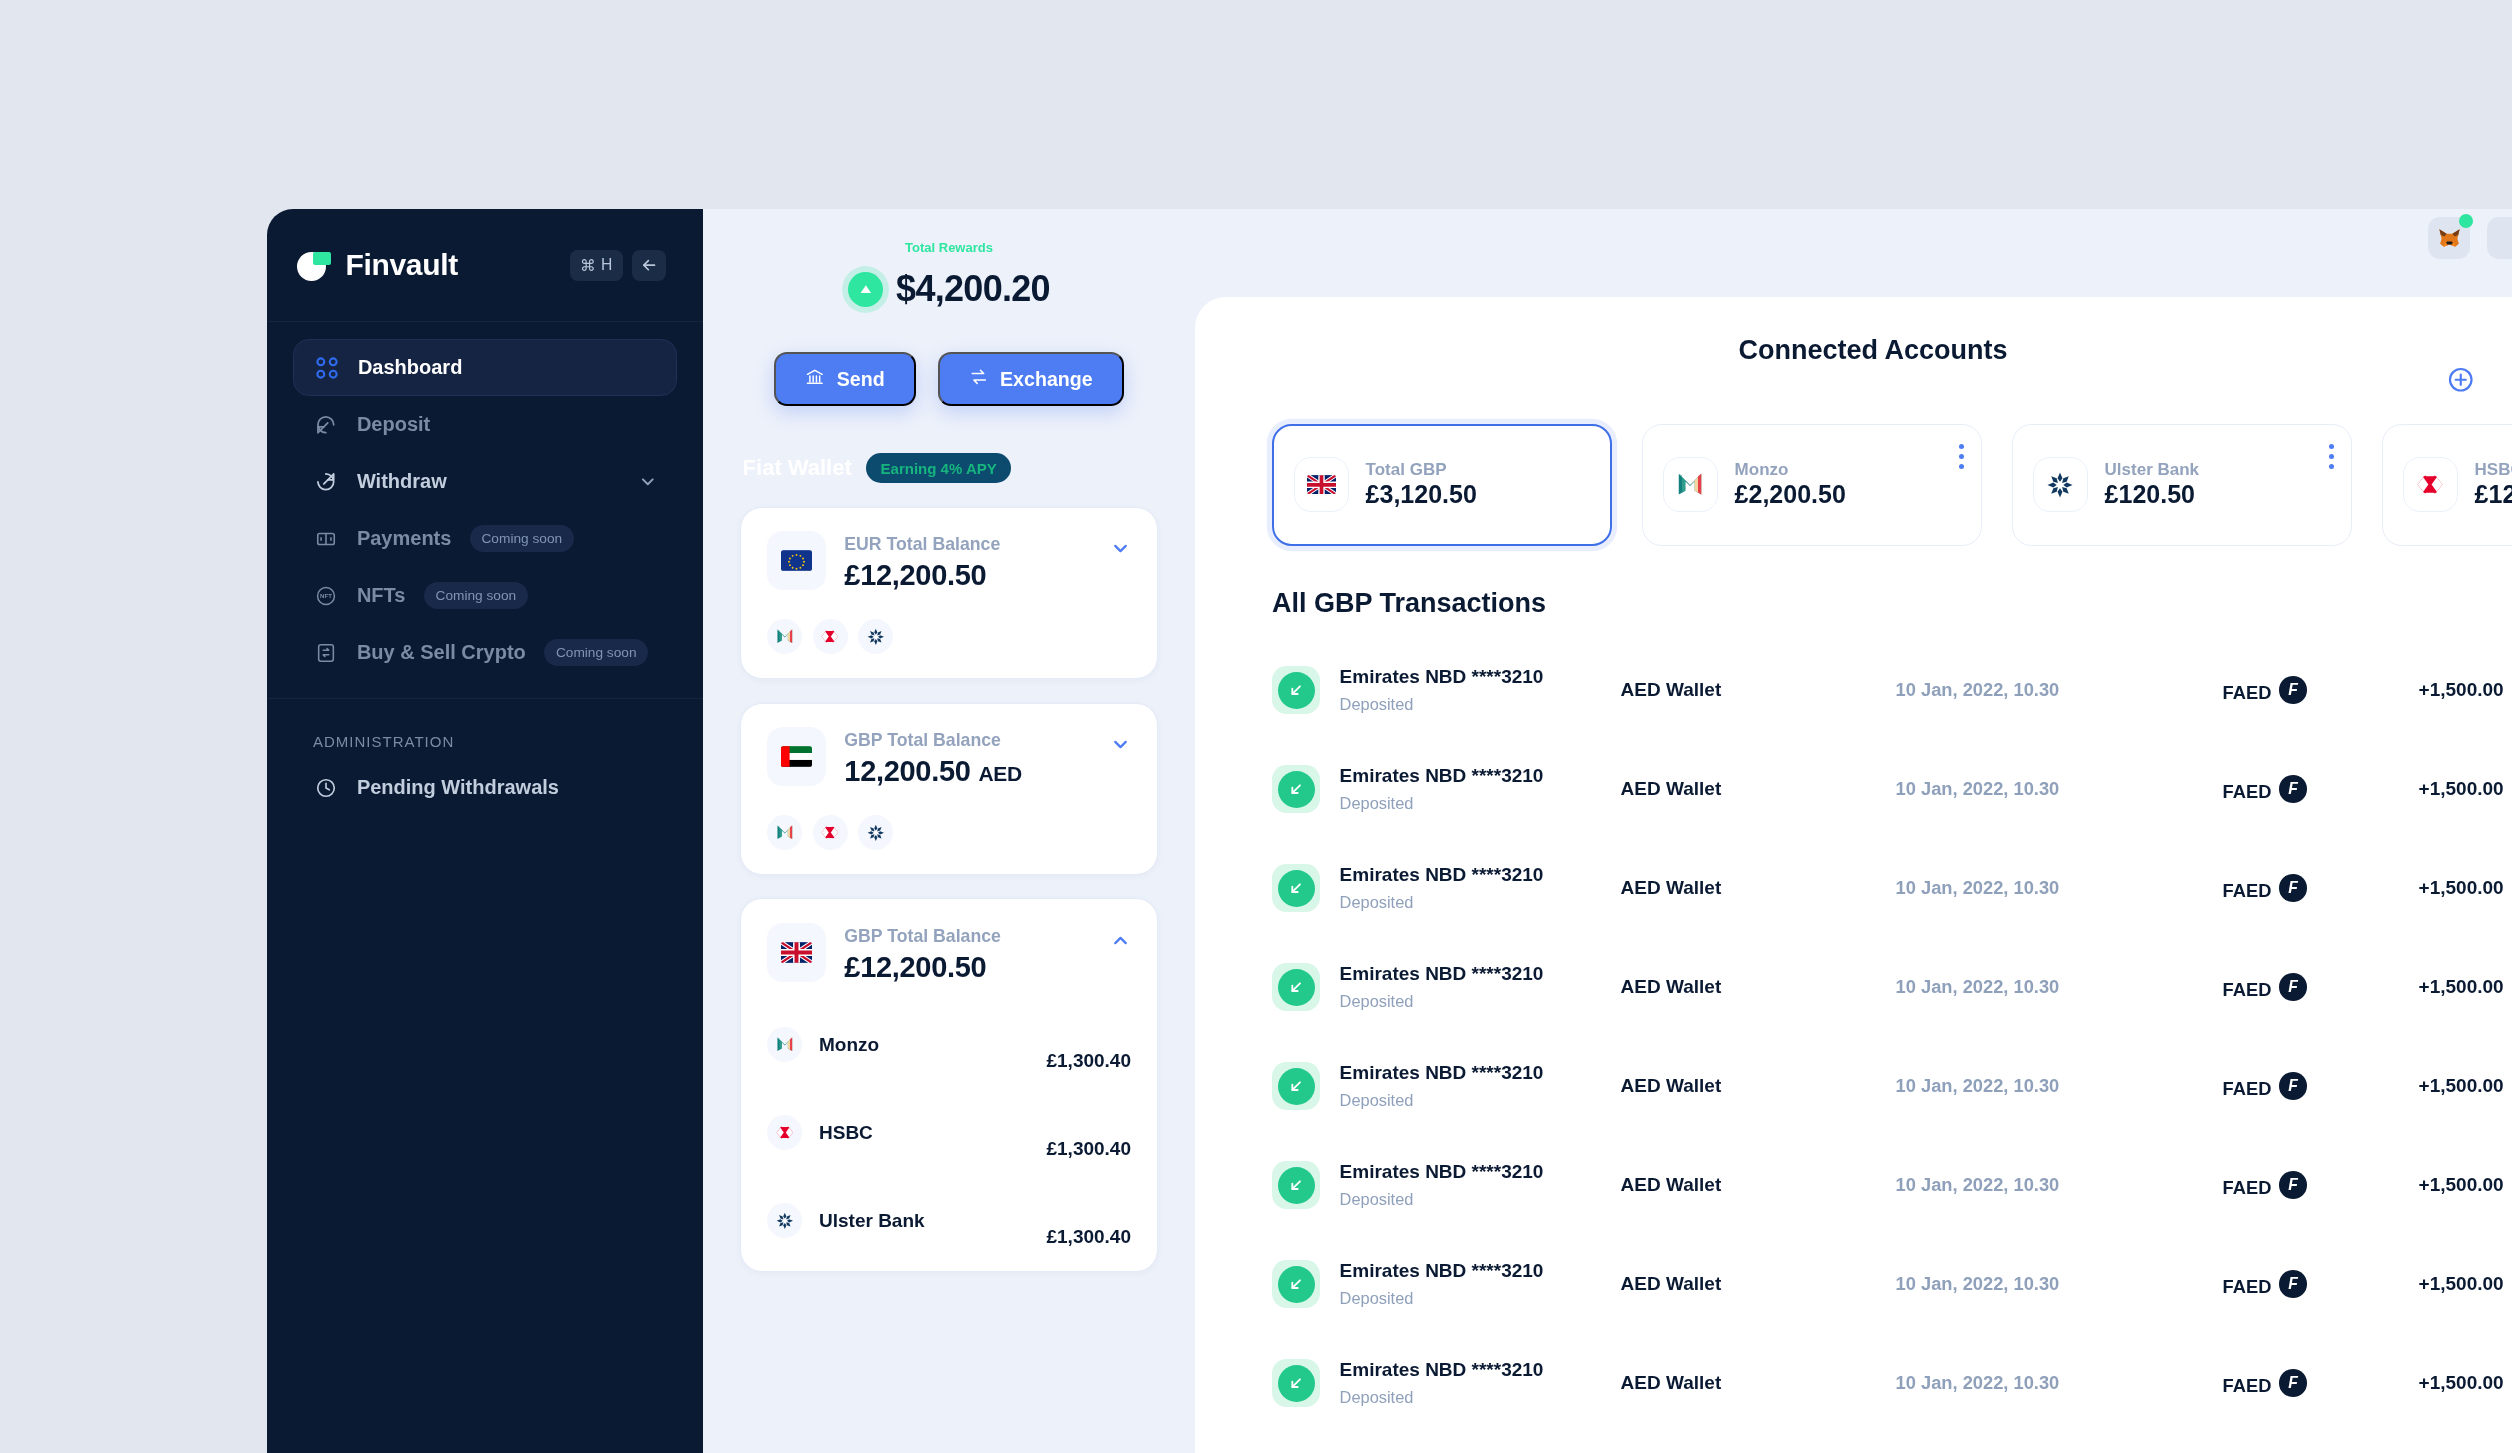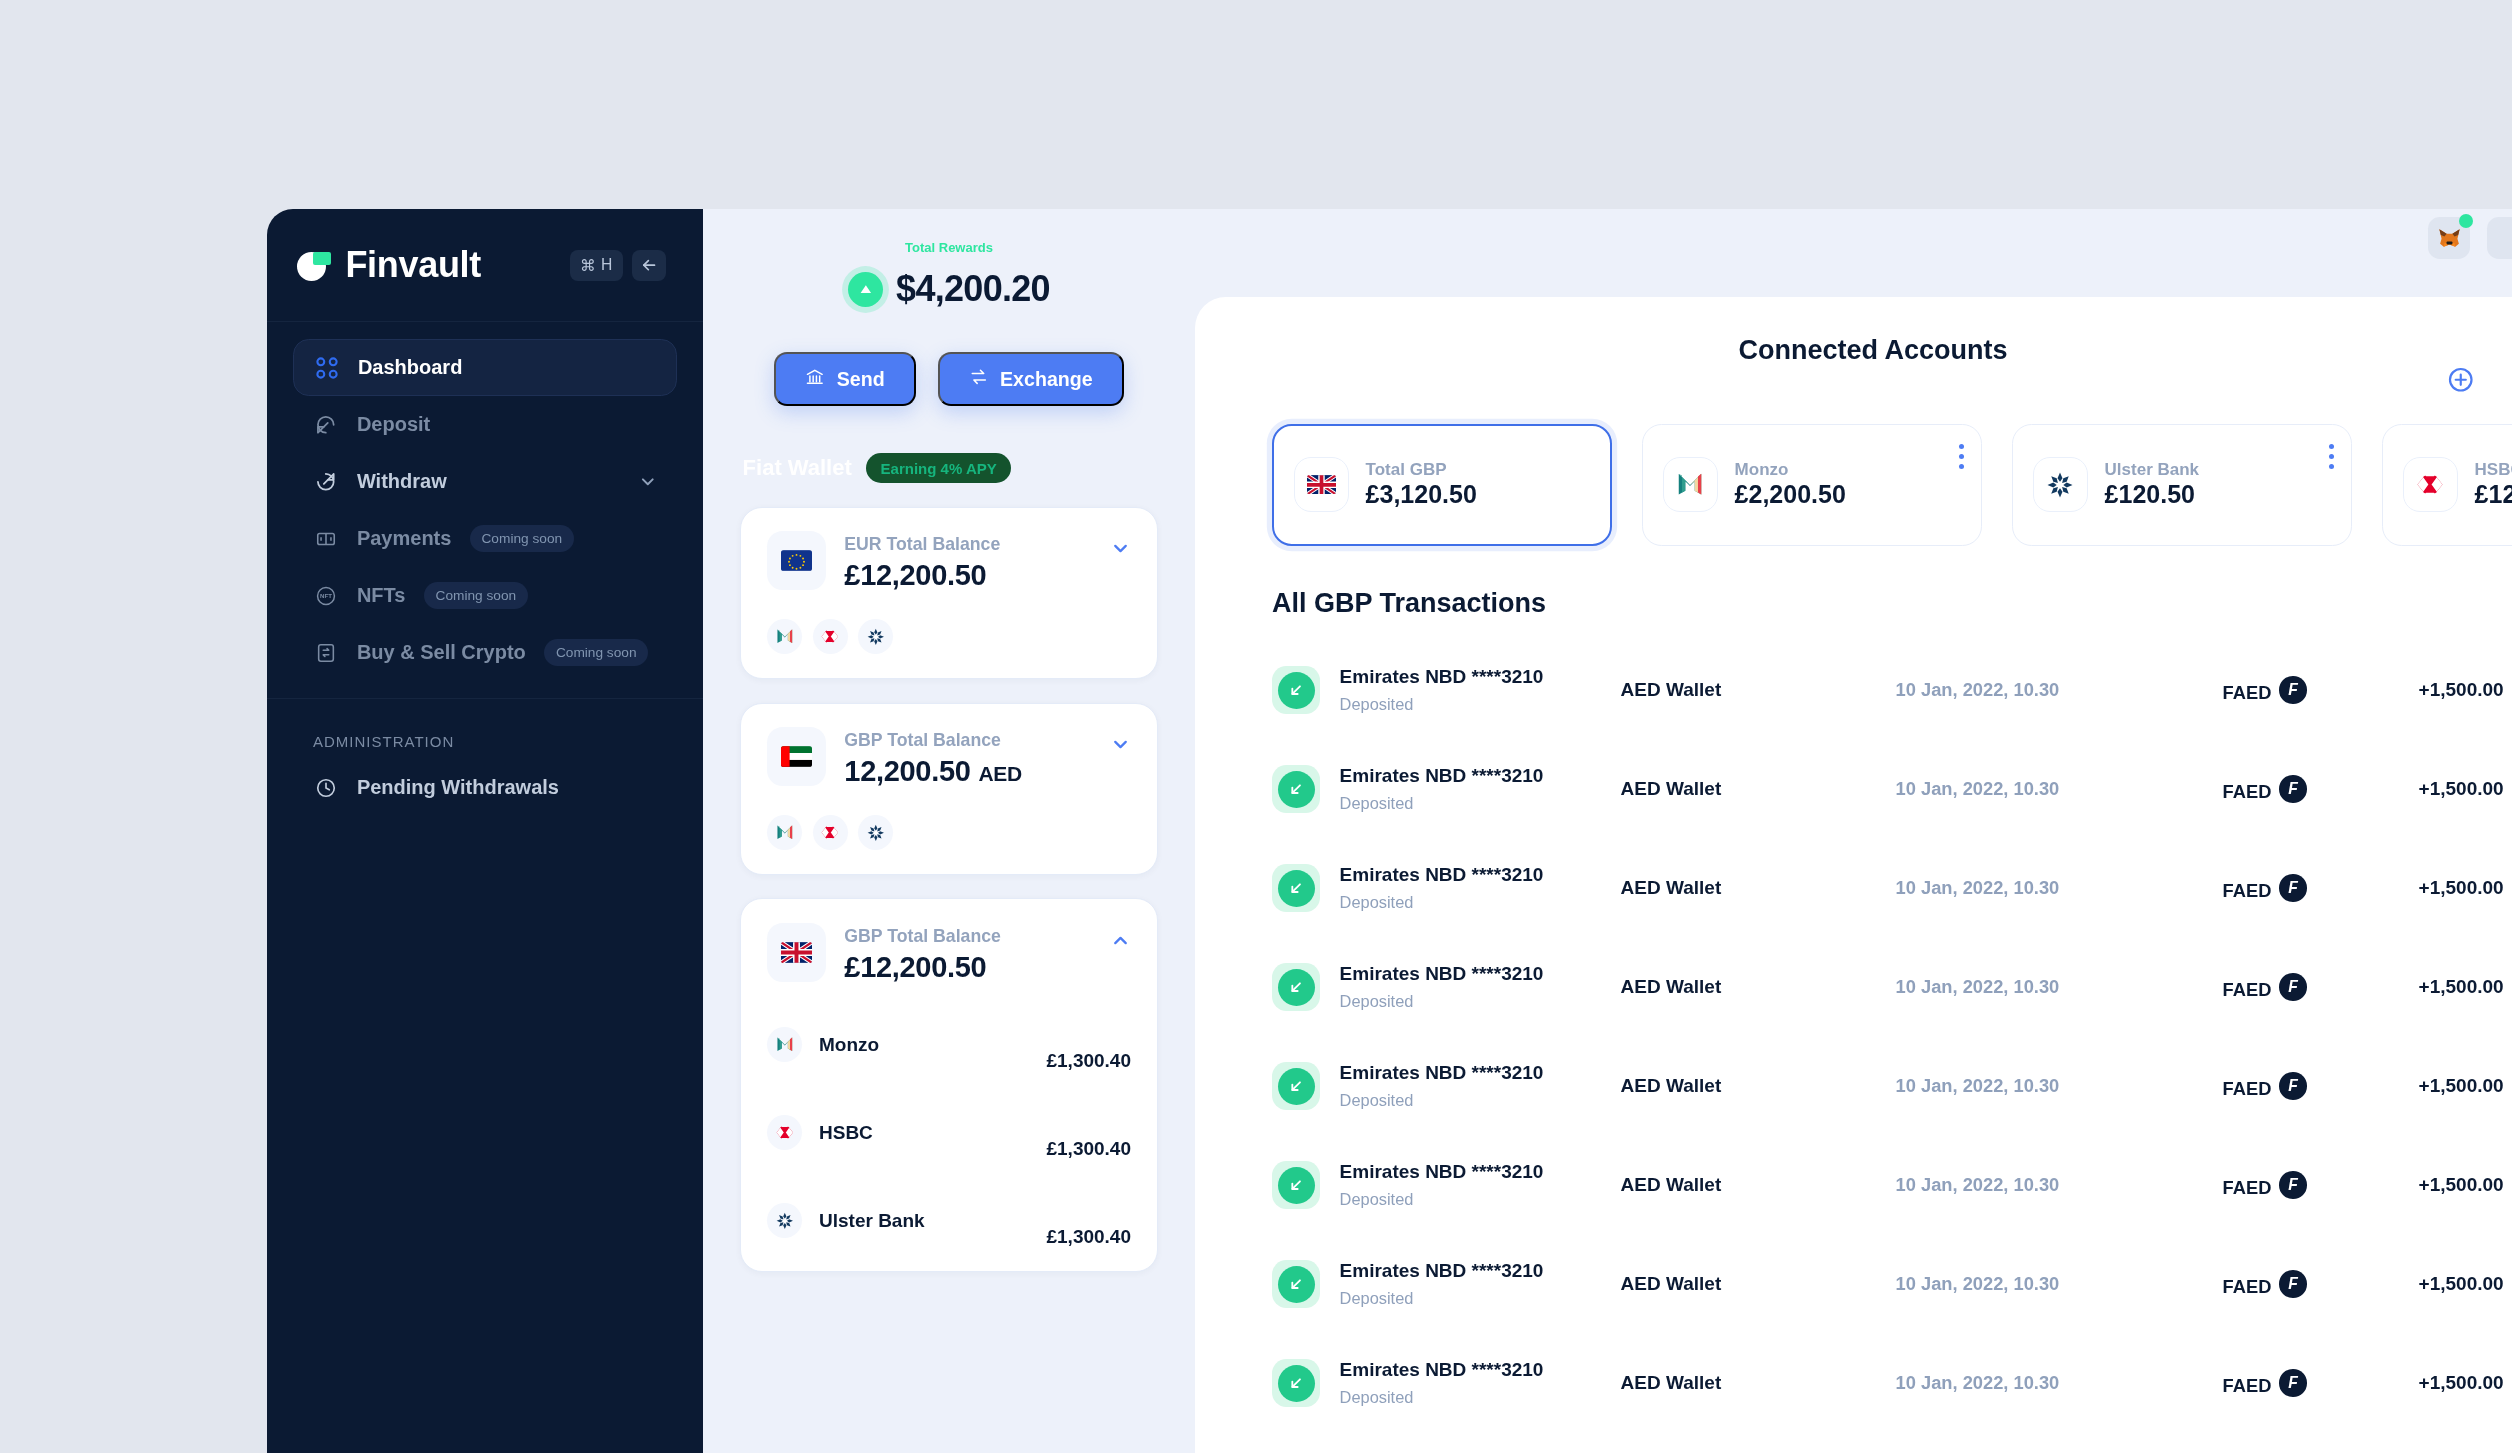--- a/index.html
+++ b/index.html
@@ -40,21 +40,21 @@
     position: absolute; left: 0; top: 3.9px;
     width: 29px; height: 29px; border-radius: 50%;
     background: #ffffff;
   }
   .brand-logo .flag {
     position: absolute; left: 16.4px; top: 3.9px;
     width: 17.7px; height: 13px; border-radius: 2px;
     background: #2ee6a0;
   }
   .brand-name {
-    color: #ffffff; font-size: 36px; font-weight: bold;
+    color: #ffffff; font-size: 30px; font-weight: bold;
     letter-spacing: -0.3px;
   }
   .sb-head-btns { display: flex; gap: 9.2px; align-items: center; }
   .kbd-chip {
     background: #1b2c47; border-radius: 7.9px;
     height: 31px; min-width: 47px;
     display: flex; align-items: center; justify-content: center; gap: 5.2px;
     color: #b9c6da; font-size: 15.7px; padding: 0 10.5px;
   }
   .icon-btn-dark {
@@ -135,21 +135,21 @@
     font-size: 19.6px; font-weight: bold;
     padding: 0 29px;
     box-shadow: 0 6.5px 19.6px rgba(77,124,243,.28);
   }
   .fiat-head {
     display: flex; align-items: center; gap: 14.4px;
     margin-top: 47px; padding-left: 2.6px;
   }
   .fiat-title { font-size: 22px; font-weight: bold; color: #ffffff; }
   .apy-pill {
-    background: #14532d; color: #16b57e;
+    background: #0c4a6e; color: #16b57e;
     font-size: 15px; font-weight: bold;
     padding: 6.5px 14.4px; border-radius: 654px;
   }
 
   .wcard {
     background: #ffffff; border-radius: 22px;
     border: 1.3px solid #e4ebf8;
     padding: 23.6px 26px;
     margin-top: 23.6px;
     box-shadow: 0 1.3px 6.5px rgba(18,40,80,.04);

